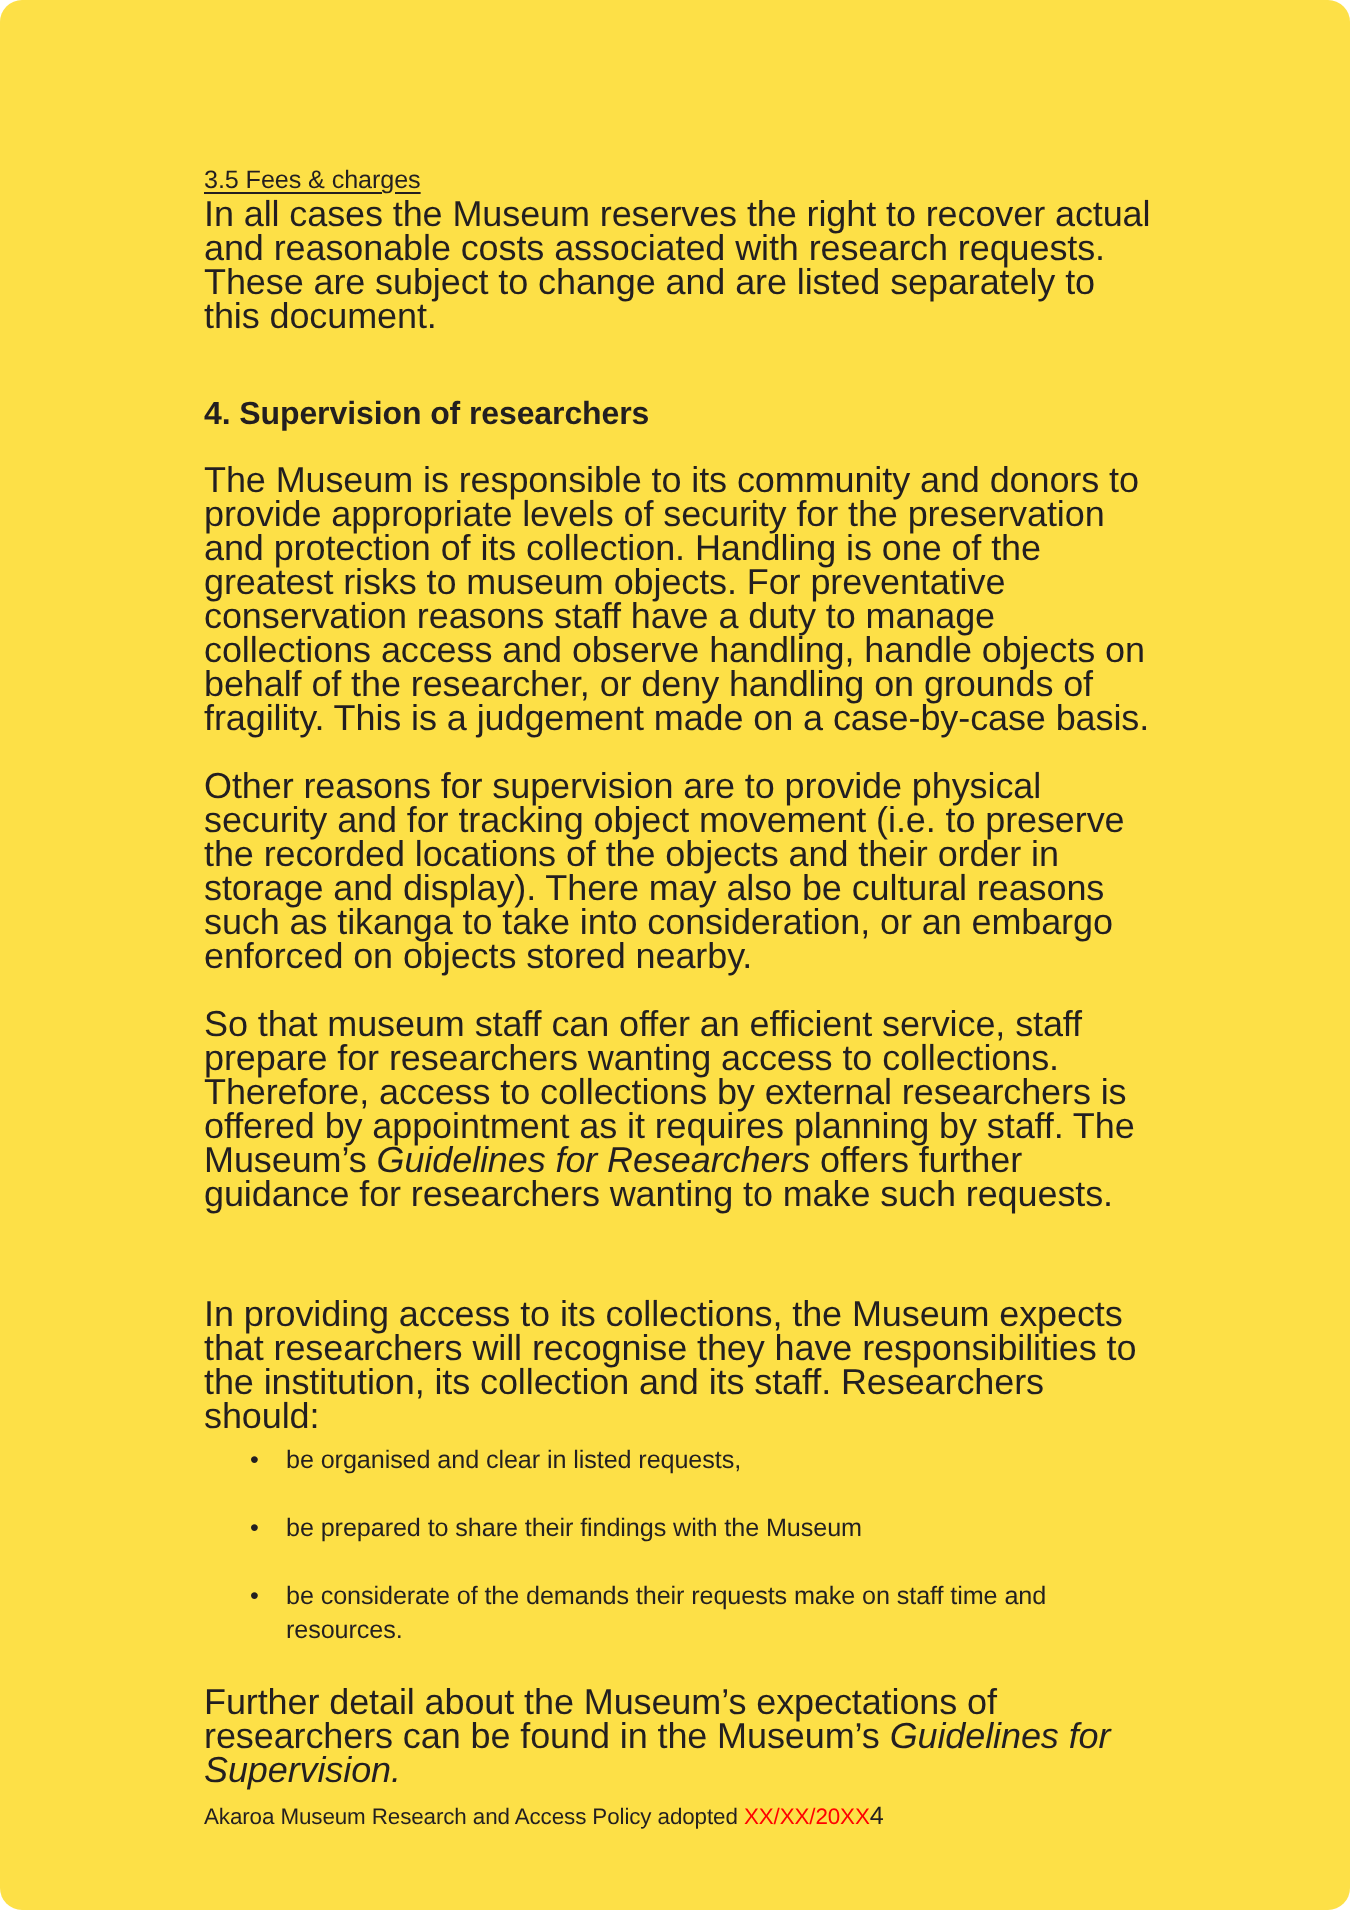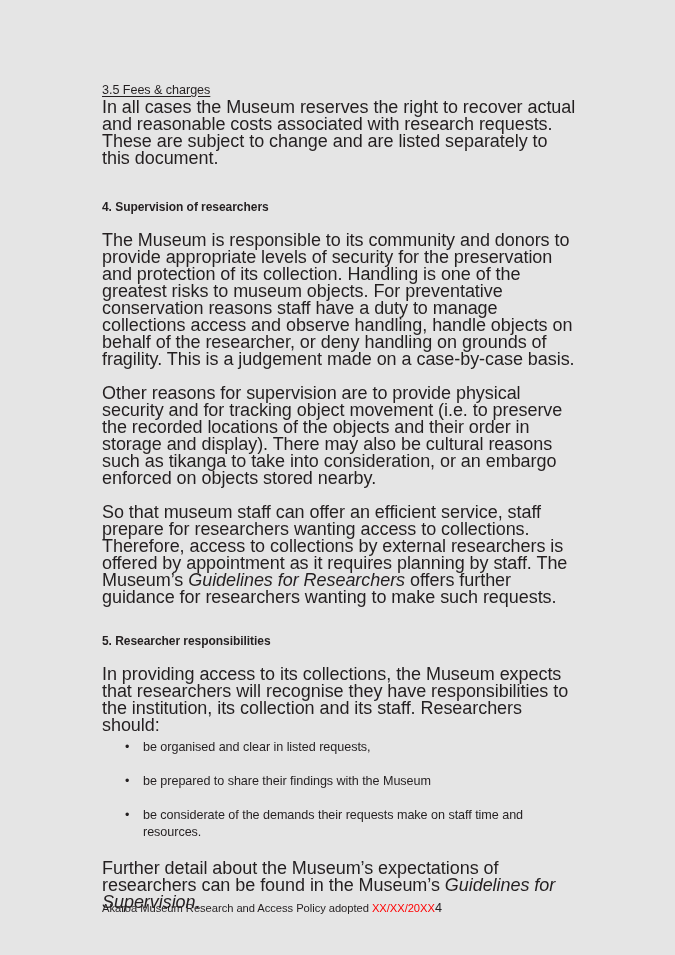--- a/index.html
+++ b/index.html
@@ -12,22 +12,23 @@
     width: 675px;
     height: 955px;
     position: relative;
     font-family: "Liberation Sans", sans-serif;
     color: #231f20;
     -webkit-font-smoothing: antialiased;
   }
   .page {
     position: absolute;
     inset: 0;
-    background: #e5e5e5;
+    background: #fde047;
     overflow: hidden;
+    border-radius: 11px;
   }
   .content {
     position: absolute;
     left: 102px;
     top: 82px;
     width: 474px;
   }
   .sub-heading {
     font-size: 12.6px;
     line-height: 17px;
@@ -39,21 +40,21 @@
   }
   .body-text {
     font-size: 18px;
     line-height: 17px;
     font-weight: 400;
     margin: 0;
     text-align: left;
     letter-spacing: -0.05px;
   }
   .section-heading {
-    font-size: 12px;
+    font-size: 16px;
     line-height: 17px;
     font-weight: 700;
     margin: 0;
     letter-spacing: -0.05px;
   }
   .spacer-after-35 { height: 32px; }
   .spacer-head-body { height: 16px; }
   .spacer-para { height: 17px; }
   .spacer-before-5 { height: 27px; }
   .spacer-list-top { height: 5px; }
@@ -130,21 +131,20 @@
       <div class="body-text">Other reasons for supervision are to provide physical security and for tracking object movement (i.e. to preserve the recorded locations of the objects and their order in storage and display). There may also be cultural reasons such as tikanga to take into consideration, or an embargo enforced on objects stored nearby.</div>
 
       <div class="spacer-para"></div>
 
       <div class="body-text"><span>So that museum staff can offer an efficient service, staff prepare for researchers wanting access to collections. Therefore, access to collections by external researchers is offered by appointment as it requires planning by staff. The Museum’s </span><em>Guidelines for Researchers</em><span> offers further guidance for researchers wanting to make such requests.</span></div>
     </div>
 
     <div class="spacer-before-5"></div>
 
     <div>
-      <div class="section-heading">5. Researcher responsibilities</div>
 
       <div class="spacer-head-body"></div>
 
       <div class="body-text">In providing access to its collections, the Museum expects that researchers will recognise they have responsibilities to the institution, its collection and its staff. Researchers should:</div>
 
       <div class="spacer-list-top"></div>
 
       <ul class="bullets">
         <li><span class="bullet-dot">•</span><span>be organised and clear in listed requests,</span></li>
         <li><span class="bullet-dot">•</span><span>be prepared to share their findings with the Museum</span></li>

